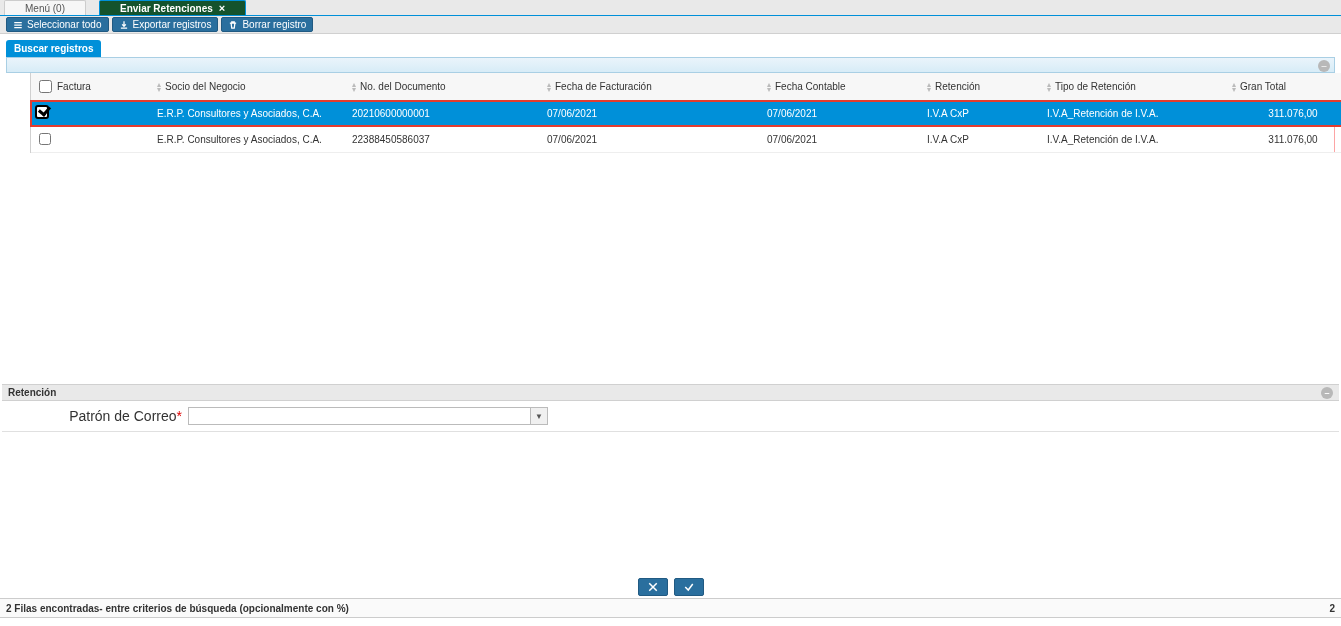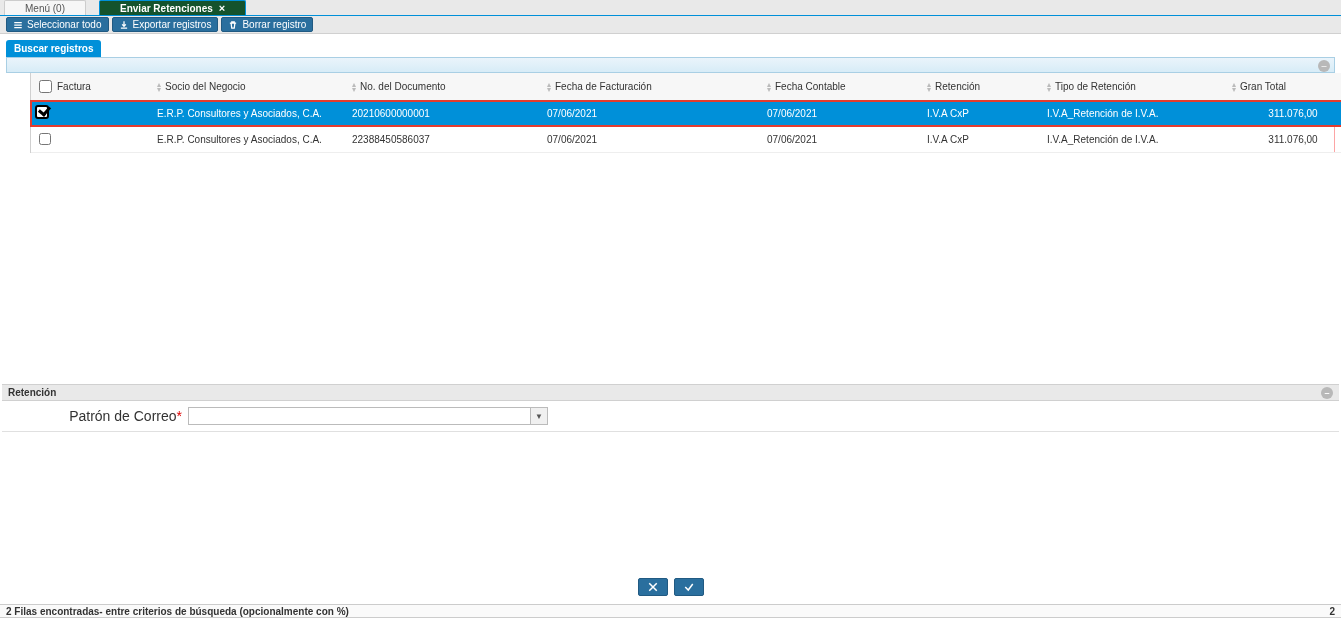--- a/index.html
+++ b/index.html
@@ -264,21 +264,21 @@
     align-items: center;
     justify-content: center;
     cursor: pointer;
   }
   .bigbtn svg { stroke: #fff; stroke-width: 2; fill: none; width: 14px; height: 12px; }
   
   .statusbar {
     position: absolute;
     left: 0; right: 0;
     bottom: 8px;
-    height: 14px;
+    height: 20px;
     border-top: 1px solid #ccc;
     border-bottom: 1px solid #ccc;
     background: #fafafa;
     display: flex;
     align-items: center;
     justify-content: space-between;
     font-size: 10px;
     font-weight: bold;
     padding: 0 6px;
   }

